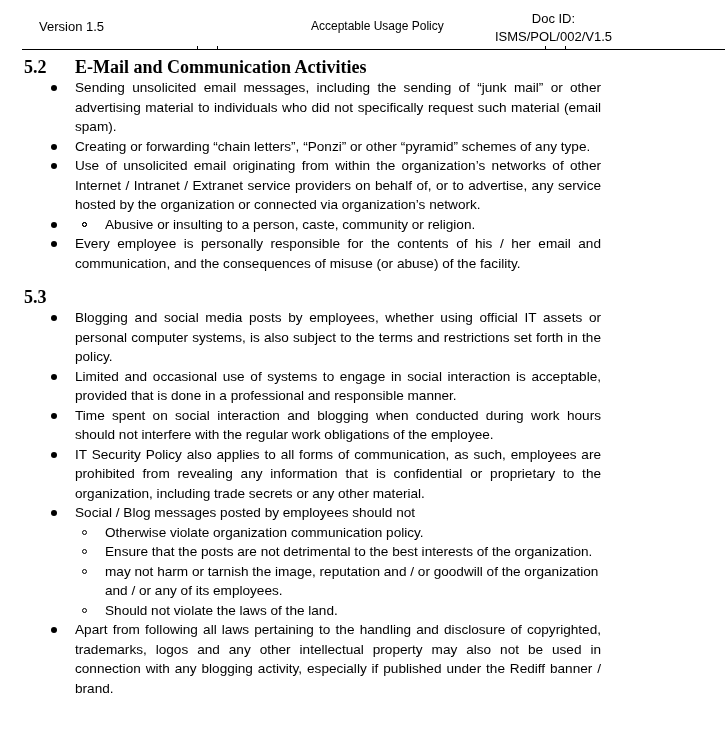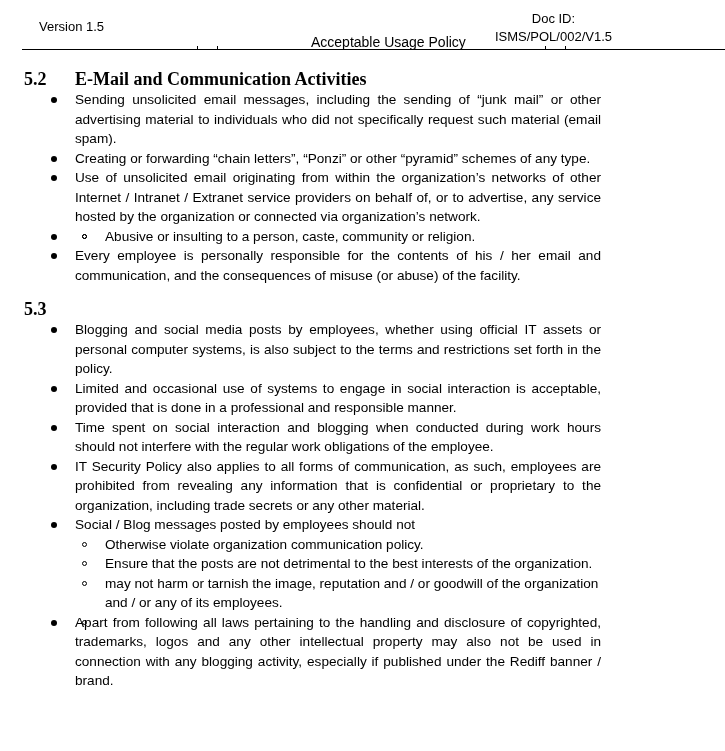--- a/index.html
+++ b/index.html
@@ -4,32 +4,32 @@
   <style>
     html, body { margin: 0; padding: 0; background: #ffffff; }
     body {
       width: 725px; height: 751px; overflow: hidden; position: relative;
       font-family: "Liberation Sans", sans-serif; color: #000;
     }
     .header {
       position: absolute; left: 0; top: 0; width: 642px; height: 50px;
     }
     .hdr-left { position: absolute; left: 39px; top: 19px; font-size: 13px; }
-    .hdr-center { position: absolute; left: 311px; top: 34px; font-size: 14px; }
+    .hdr-center { position: absolute; left: 311px; top: 19px; font-size: 12px; }
     .hdr-right {
       position: absolute; right: 30px; top: 10px; font-size: 13px;
       text-align: center; line-height: 18px;
     }
     .hdr-rule {
       position: absolute; left: 22px; top: 49px; width: 703px; height: 0;
       border-top: 1.5px solid #000;
     }
     .tick { position: absolute; top: 46px; width: 1px; height: 3px; background: #000; }
 
-    .content { position: absolute; left: 0; top: 68px; width: 637px; }
+    .content { position: absolute; left: 0; top: 56px; width: 637px; }
     .section-title {
       font-family: "Liberation Serif", serif; font-weight: bold; font-size: 18px;
       height: 22px; line-height: 22px; position: relative;
     }
     .sec-num { position: absolute; left: 24px; }
     .sec-text { position: absolute; left: 75px; }
 
     ul.bullets { list-style: none; margin: 0; padding: 0; }
     ul.bullets > li {
       position: relative; padding-left: 75px; padding-right: 36px;
@@ -97,19 +97,19 @@
     <ul class="bullets">
       <li><span class="bullet-dot"></span><span>Blogging and social media posts by employees, whether using official IT assets or personal computer systems, is also subject to the terms and restrictions set forth in the policy.</span></li>
       <li><span class="bullet-dot"></span><span>Limited and occasional use of systems to engage in social interaction is acceptable, provided that is done in a professional and responsible manner.</span></li>
       <li><span class="bullet-dot"></span><span>Time spent on social interaction and blogging when conducted during work hours should not interfere with the regular work obligations of the employee.</span></li>
       <li><span class="bullet-dot"></span><span>IT Security Policy also applies to all forms of communication, as such, employees are prohibited from revealing any information that is confidential or proprietary to the organization, including trade secrets or any other material.</span></li>
       <li><span class="bullet-dot"></span><span>Social / Blog messages posted by employees should not</span>
         <ul class="sub">
           <li><span class="sub-circle"></span><span>Otherwise violate organization communication policy.</span></li>
           <li><span class="sub-circle"></span><span>Ensure that the posts are not detrimental to the best interests of the organization.</span></li>
           <li><span class="sub-circle"></span><span>may not harm or tarnish the image, reputation and / or goodwill of the organization and / or any of its employees.</span></li>
-          <li><span class="sub-circle"></span></li>
+          <li><span class="sub-circle"></span><span>Should not violate the laws of the land.</span></li>
         </ul>
       </li>
       <li><span class="bullet-dot"></span><span>Apart from following all laws pertaining to the handling and disclosure of copyrighted, trademarks, logos and any other intellectual property may also not be used in connection with any blogging activity, especially if published under the Rediff banner / brand.</span></li>
     </ul>
   </div>
 </div>
 
 </body></html>

